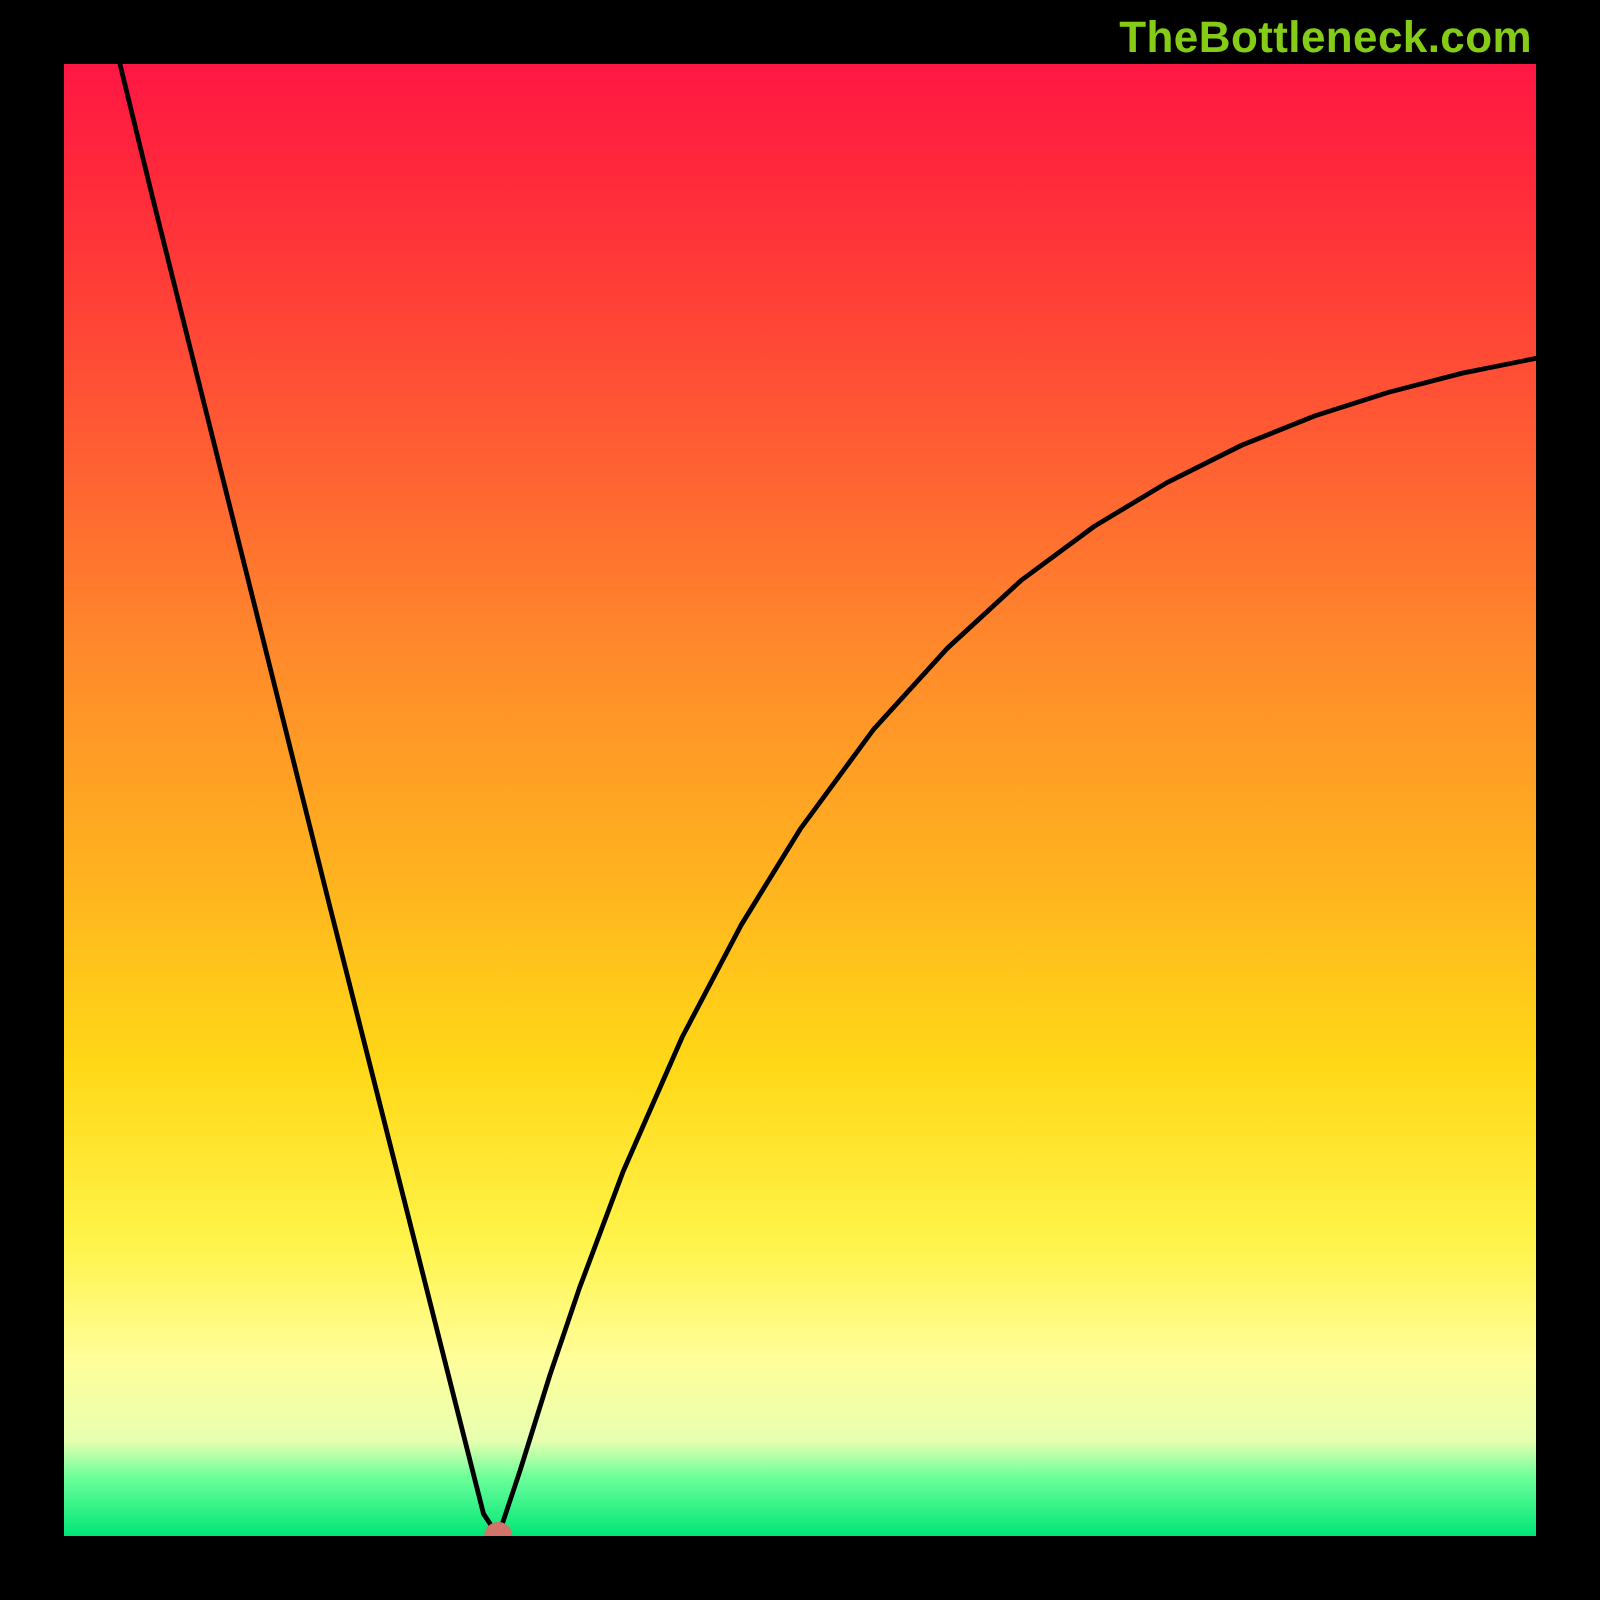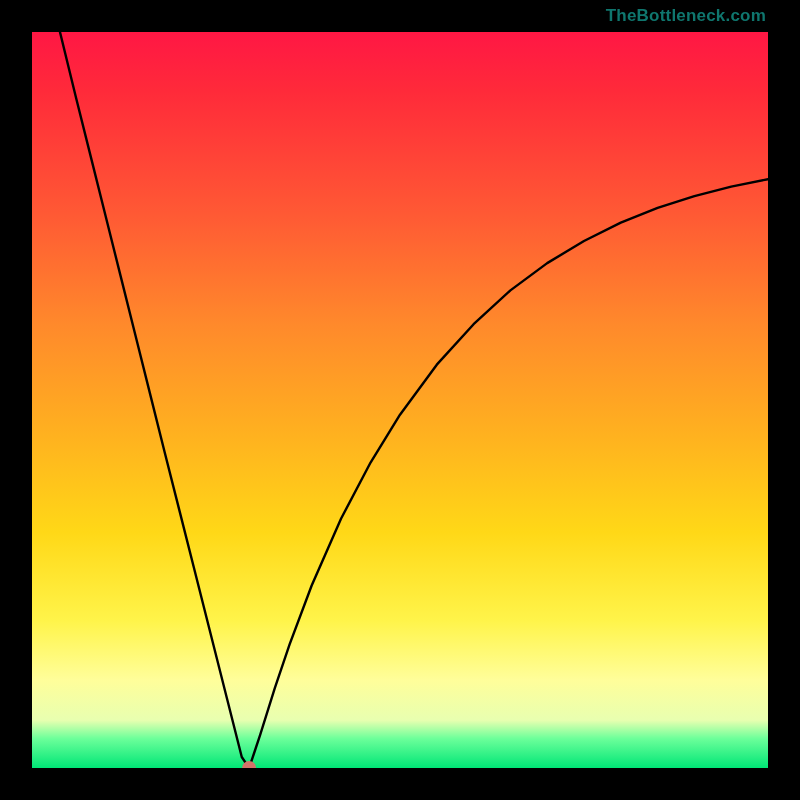--- a/index.html
+++ b/index.html
@@ -38,23 +38,23 @@
       #e8ffb0 93.5%,
       #6cff9a 96%,
       #00e676 100%
     );
   }
   .watermark {
     position: absolute;
     top: 6px;
     right: 34px;
     font-family: Arial, Helvetica, sans-serif;
-    font-size: 17px;
+    font-size: 22px;
     font-weight: 600;
-    color: #0f766e;
+    color: #84cc16;
     letter-spacing: 0.2px;
     user-select: none;
   }
   .curve-svg, .dot-svg {
     position: absolute;
     left: 0;
     top: 0;
     width: 736px;
     height: 736px;
   }

